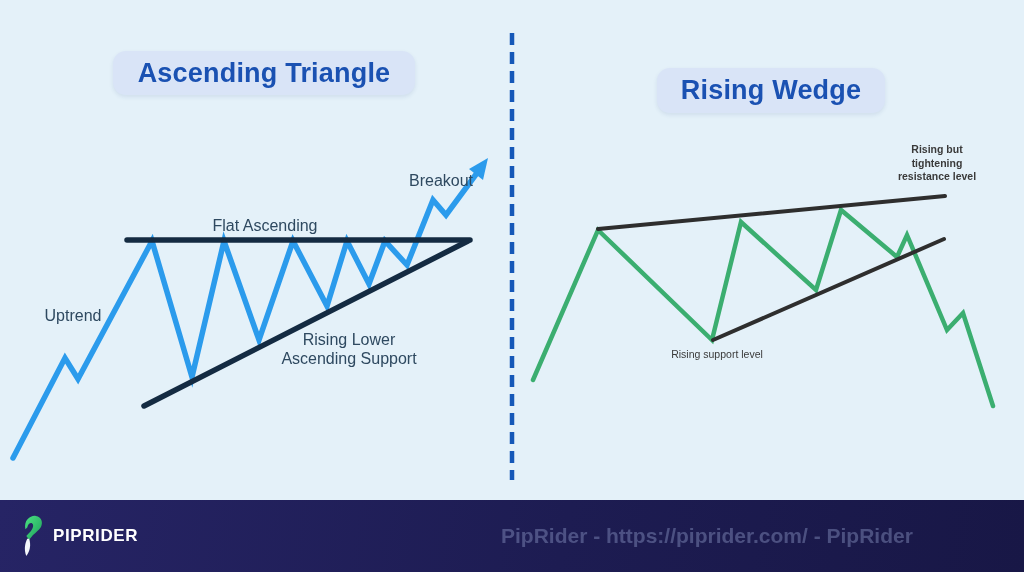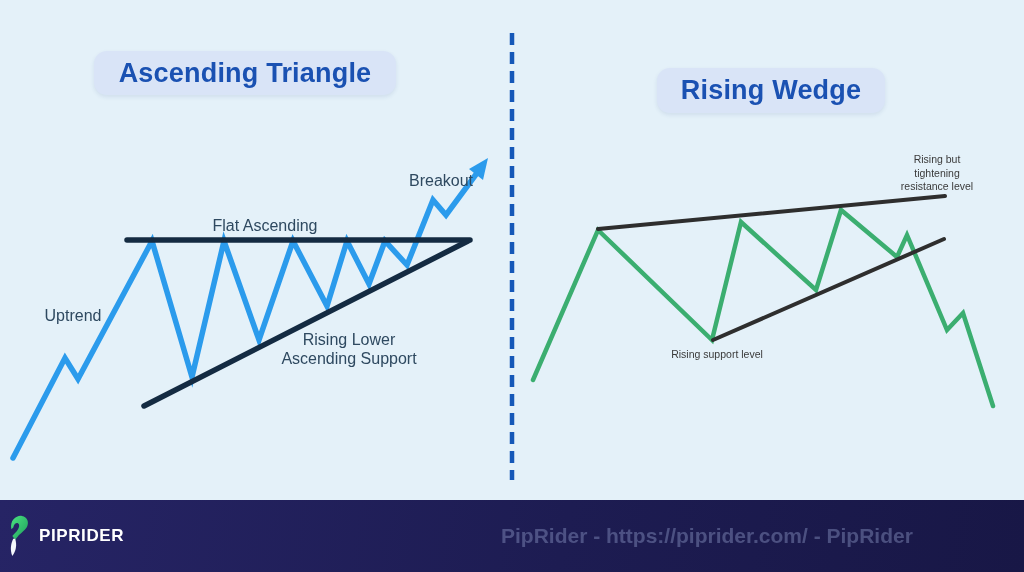--- a/index.html
+++ b/index.html
@@ -9,21 +9,21 @@
     font-family:"Liberation Sans",sans-serif;
   }
   .chart-svg{position:absolute;left:0;top:0;width:1024px;height:500px;}
 
   
   .badge{
     position:absolute;display:flex;align-items:center;justify-content:center;
     background:#D9E4F7;border-radius:13px;
     box-shadow:0 2px 4px rgba(30,60,130,.10);
   }
-  .badge-left{left:94px;top:51px;width:302px;height:44px;}
+  .badge-left{left:113px;top:51px;width:302px;height:44px;}
   .badge-right{left:657px;top:51px;width:228px;height:45px;margin-top:17px;}
   .badge .title-text{
     font-weight:700;font-size:27px;color:#1A51B2;letter-spacing:.2px;
     white-space:nowrap;
   }
 
   
   .lbl{
     position:absolute;transform:translate(-50%,-50%);
     white-space:pre-line;text-align:center;pointer-events:none;
@@ -36,21 +36,21 @@
   .fill-blue{fill:#2B9BEC;stroke:none;}
   .stroke-navy{fill:none;stroke:#142B42;stroke-width:5.5;stroke-linecap:round;}
   .stroke-green{fill:none;stroke:#3BAE70;stroke-width:4.5;stroke-linecap:round;stroke-linejoin:miter;}
   .stroke-dark{fill:none;stroke:#2E2E2E;stroke-width:4;stroke-linecap:round;}
   .stroke-divider{fill:none;stroke:#1558B8;stroke-width:4.5;stroke-dasharray:12 7;}
 
   
   .footer{
     position:absolute;left:0;top:500px;width:1024px;height:72px;
     background:linear-gradient(100deg,#262465 0%,#1D1C52 55%,#181746 100%);
-    display:flex;align-items:center;box-sizing:border-box;padding-left:7px;text-align:right;
+    display:flex;align-items:center;box-sizing:border-box;padding-left:21px;text-align:right;
   }
   .brand{display:flex;align-items:center;gap:8px;}
   .brand-name{color:#FFFFFF;font-weight:700;font-size:17px;letter-spacing:.6px;}
   .watermark{
     position:absolute;left:501px;top:50%;transform:translateY(-50%);
     color:rgba(150,162,208,.40);font-weight:700;font-size:21px;white-space:nowrap;
   }
 </style>
 </head>
 <body>
@@ -77,21 +77,21 @@
   <div class="badge badge-right">
     <span class="title-text">Rising Wedge</span>
   </div>
 
   <div class="lbl lbl-left" style="left:73px;top:316px;text-align:right;">Uptrend</div>
   <div class="lbl lbl-left" style="left:265px;top:226px;">Flat Ascending</div>
   <div class="lbl lbl-left" style="left:441px;top:181px;">Breakout</div>
   <div class="lbl lbl-left" style="left:349px;top:350px;">Rising Lower
 Ascending Support</div>
 
-  <div class="lbl lbl-right" style="left:937px;top:173px;">Rising but tightening
+  <div class="lbl lbl-right" style="left:937px;top:163px;font-weight:bold;">Rising but tightening
 resistance level</div>
   <div class="lbl lbl-right" style="left:717px;top:355px;">Rising support level</div>
 
   <div class="footer">
     <div class="brand">
       <svg width="24" height="42" viewBox="0 0 24 44">
         <defs>
           <linearGradient id="lg" x1="0" y1="0" x2="1" y2="1">
             <stop offset="0" stop-color="#4BE381"></stop>
             <stop offset="1" stop-color="#1E9E5C"></stop>

